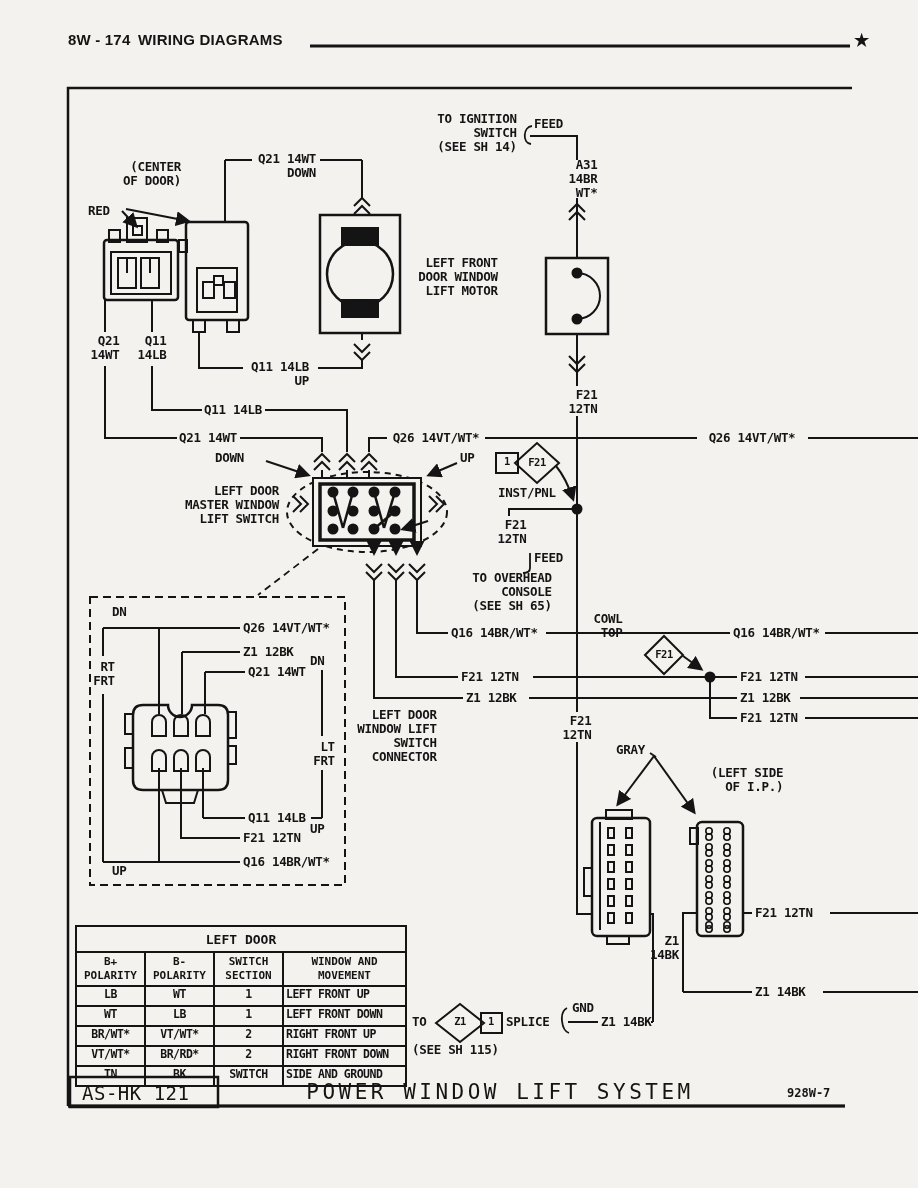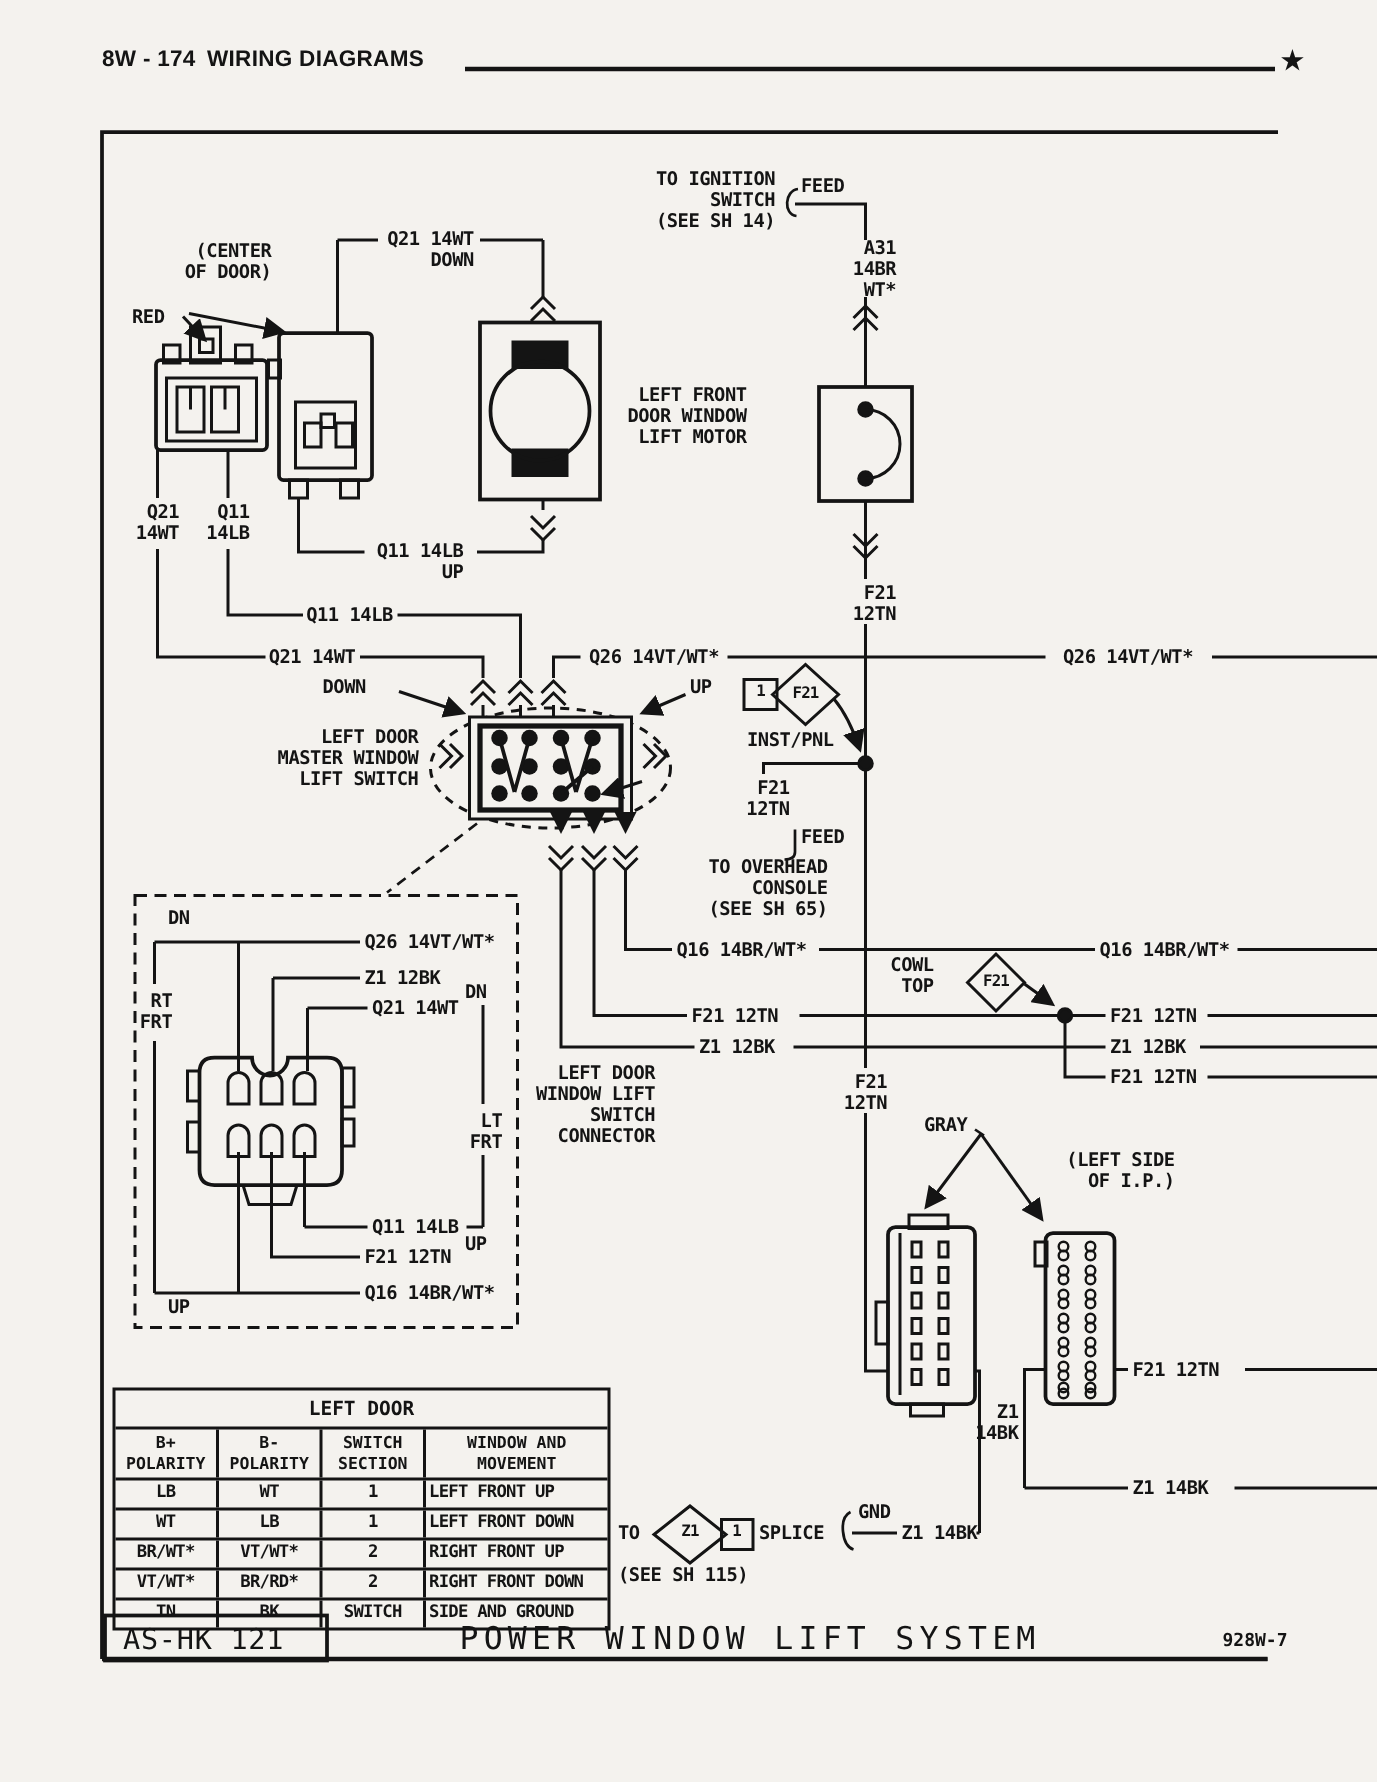--- a/index.html
+++ b/index.html
@@ -20,21 +20,21 @@
   #tbl .hrow div{border-right:2px solid #141414;font:700 11px "DejaVu Sans Mono",monospace;
                  text-align:center;white-space:pre;line-height:1.25;padding:2px 0;}
   #tbl .hrow div:last-child{border-right:none;}
   #tbl .drow{display:grid;grid-template-columns:69px 69px 69px 1fr;border-bottom:2px solid #141414;}
   #tbl .drow:last-child{border-bottom:none;}
   #tbl .drow div{border-right:2px solid #141414;font:700 11.5px "DejaVu Sans Mono",monospace;
                  text-align:center;height:18px;line-height:15px;letter-spacing:-0.5px;}
   #tbl .drow div:last-child{border-right:none;text-align:left;padding-left:2px;}
   .ftr-code{position:absolute;font:400 19px "DejaVu Sans Mono",monospace;letter-spacing:0.5px;}
   .ftr-title{position:absolute;font:400 21px "DejaVu Sans Mono",monospace;letter-spacing:3.5px;}
-  .ftr-sheet{position:absolute;font:700 12px "DejaVu Sans Mono",monospace;margin-left:28px;}
+  .ftr-sheet{position:absolute;font:700 12px "DejaVu Sans Mono",monospace;}
 </style>
 </head>
 <body>
 
 <div id="page">
 
   <div class="hdr" style="left:68px;top:31px">8W - 174</div>
   <div class="hdr" style="left:138px;top:31px">WIRING DIAGRAMS</div>
   <div class="hdr" style="left:854px;top:30px;font-size:17px">★</div>
 
@@ -318,21 +318,21 @@
   <div class="lb c s" style="left:507px;top:456px">1</div>
   <div class="lb c s" style="left:537px;top:457px">F21</div>
   <div class="lb c" style="left:512px;top:518px">F21
 12TN</div>
   <div class="lb" style="left:534px;top:551px">FEED</div>
   <div class="lb c" style="left:512px;top:571px">TO OVERHEAD
 CONSOLE
 (SEE SH 65)</div>
   <div class="lb" style="left:451px;top:626px">Q16 14BR/WT*</div>
   <div class="lb" style="left:733px;top:626px">Q16 14BR/WT*</div>
-  <div class="lb c" style="left:608px;top:636px">COWL
+  <div class="lb c" style="left:608px;top:612px">COWL
 TOP</div>
   <div class="lb c s" style="left:664px;top:649px">F21</div>
   <div class="lb" style="left:461px;top:670px">F21 12TN</div>
   <div class="lb" style="left:740px;top:670px">F21 12TN</div>
   <div class="lb" style="left:466px;top:691px">Z1 12BK</div>
   <div class="lb" style="left:740px;top:691px">Z1 12BK</div>
   <div class="lb" style="left:740px;top:711px">F21 12TN</div>
   <div class="lb c" style="left:577px;top:714px">F21
 12TN</div>
   <div class="lb" style="left:112px;top:605px">DN</div>

